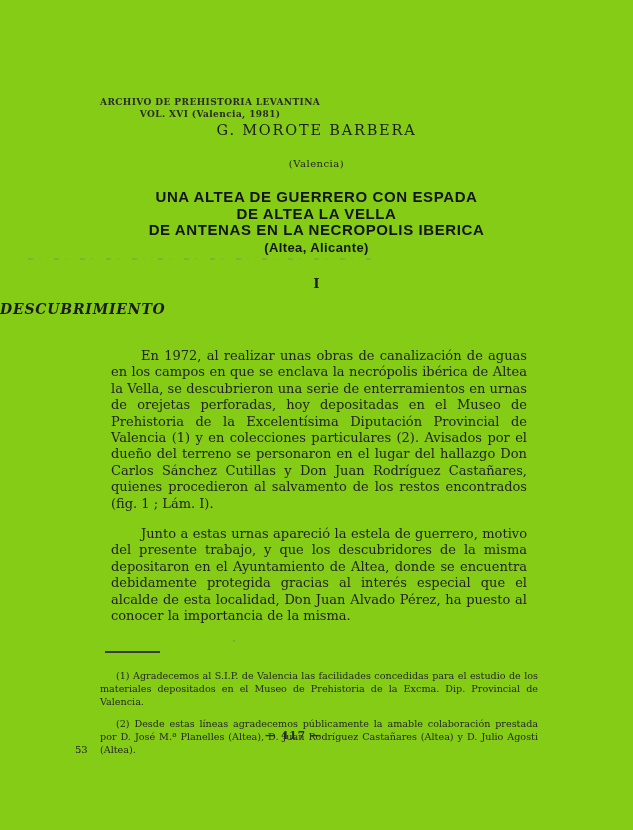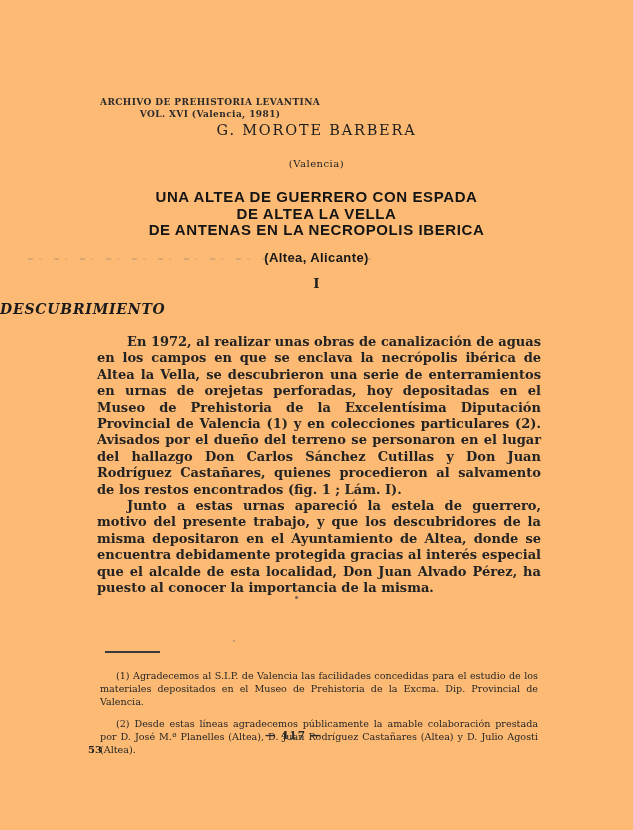--- a/index.html
+++ b/index.html
@@ -1,20 +1,20 @@
 <!DOCTYPE html>
 <html><head>
 <meta charset="utf-8">
 <style>
   html,body{margin:0;padding:0;background:#e8e8e8;}
   .page{
     position:relative;
     width:633px;height:830px;
     margin:0 auto;
-    background:#fdba74;
+    background:#84cc16;
     color:#242424;
     font-family:"DejaVu Serif", serif;
     overflow:hidden;
     box-shadow:0 0 4px rgba(0,0,0,.2);
   }
   .journal{
     position:absolute;left:100px;top:96px;
     text-align:center;
     font-size:9px;line-height:12px;
     font-weight:bold;
@@ -37,21 +37,21 @@
     position:absolute;left:0;top:189px;width:100%;
     text-align:center;
     font-family:"Liberation Sans", sans-serif;
     font-weight:bold;
     font-size:15px;line-height:16.5px;
     letter-spacing:.6px;
     color:#141414;
   }
   .title .subtitle{
     font-size:13px;letter-spacing:.4px;
-    margin-top:11px;
+    margin-top:1px;
   }
   .ghost-line{
     position:absolute;left:28px;top:258px;width:350px;height:2px;
     background:repeating-linear-gradient(90deg,
       rgba(110,110,110,.45) 0 5px, transparent 5px 11px,
       rgba(140,140,140,.3) 11px 14px, transparent 14px 26px);
     opacity:.55;
   }
   .numeral{
     position:absolute;left:0;top:275px;width:100%;
@@ -65,21 +65,21 @@
     font-size:14px;font-weight:bold;font-style:italic;
     letter-spacing:.8px;
     color:#1b1b1b;
   }
   .body-text{
     position:absolute;left:97px;top:334px;width:444px;
     font-size:13px;line-height:16.4px;
     text-align:justify;
     color:#232323;
   }
-  .body-text p{margin:0;text-indent:30px;font-weight:bold;}
+  .body-text p{margin:14px;text-indent:30px;}
   .speck{
     position:absolute;left:295px;top:596px;width:3px;height:3px;
     background:#4a4a4a;border-radius:50%;opacity:.8;
   }
   .speck2{
     position:absolute;left:233px;top:640px;width:2px;height:2px;
     background:#777;border-radius:50%;opacity:.6;
   }
   .footnote-rule{
     position:absolute;left:105px;top:651px;width:55px;height:2px;
@@ -93,22 +93,22 @@
     font-weight:bold;
   }
   .footnotes p{margin:10px;text-indent:16px;font-weight:normal;}
   .page-number{
     position:absolute;left:0;top:729px;width:587px;
     text-align:center;
     font-size:10.5px;font-weight:bold;letter-spacing:1px;
     color:#2a2a2a;
   }
   .folio{
-    position:absolute;left:88px;top:744px;
-    font-size:10px;font-weight:bold;
+    position:absolute;left:75px;top:744px;
+    font-size:10px;font-weight:normal;
     color:#1e1e1e;
   }
 </style>
 </head>
 <body>
 
 <div class="page">
 
   <div class="journal">
     <div>ARCHIVO DE PREHISTORIA LEVANTINA</div>

